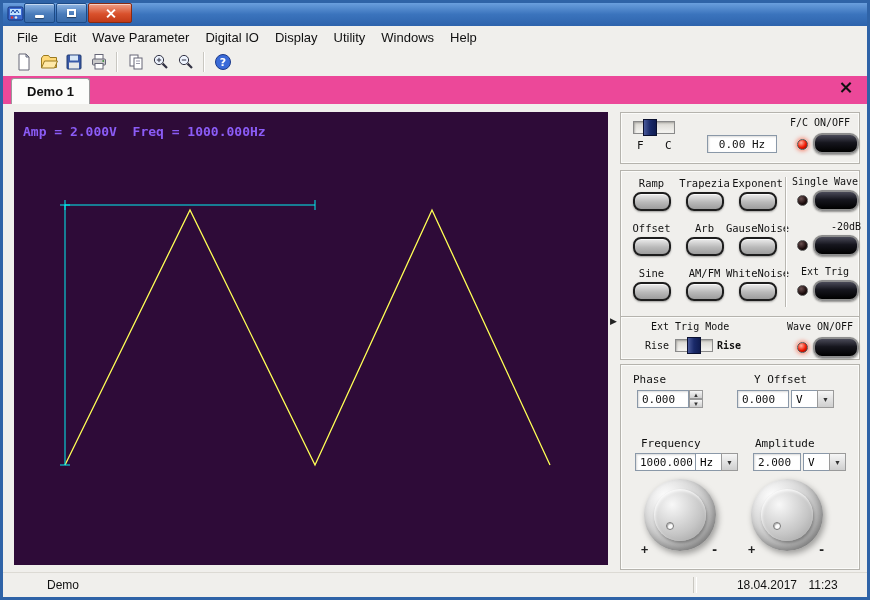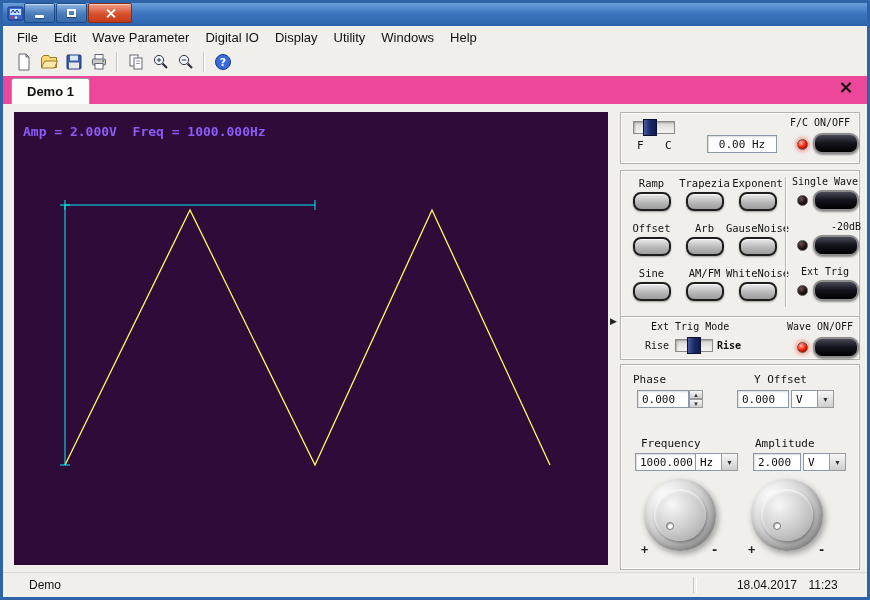--- a/index.html
+++ b/index.html
@@ -91,21 +91,21 @@
   .knob-inner{position:absolute;left:10px;top:10px;width:52px;height:52px;border-radius:50%;
     background:radial-gradient(circle at 35% 30%,#f8f8f8,#c6c6c6 60%,#9c9c9c);
     box-shadow:inset 1px 2px 3px rgba(255,255,255,.85),1px 2px 3px rgba(0,0,0,.3);}
   .knob-dot{position:absolute;left:12px;bottom:11px;width:6px;height:6px;border-radius:50%;
     background:#fdfdfd;border:1px solid #777;box-shadow:inset 1px 1px 1px rgba(0,0,0,.3);}
   .knob-sign{position:absolute;font-size:12px;font-weight:bold;color:#222;font-family:"DejaVu Sans Mono",monospace;}
 
   
   .statusbar{position:absolute;left:3px;right:3px;bottom:3px;height:24px;background:#f0efec;
     border-top:1px solid #dcdad4;display:flex;align-items:center;font-size:12px;color:#111;}
-  .status-msg{flex:1;padding-left:26px;}
+  .status-msg{flex:1;padding-left:26px;margin-left:18px;}
   .status-sep{width:2px;height:16px;border-left:1px solid #c9c7c1;border-right:1px solid #fff;}
   .status-date{width:100px;text-align:right;}
   .status-time{width:52px;text-align:center;margin-right:18px;}
 </style>
 </head>
 <body>
 
 <div class="window">
 
   <div class="titlebar">

